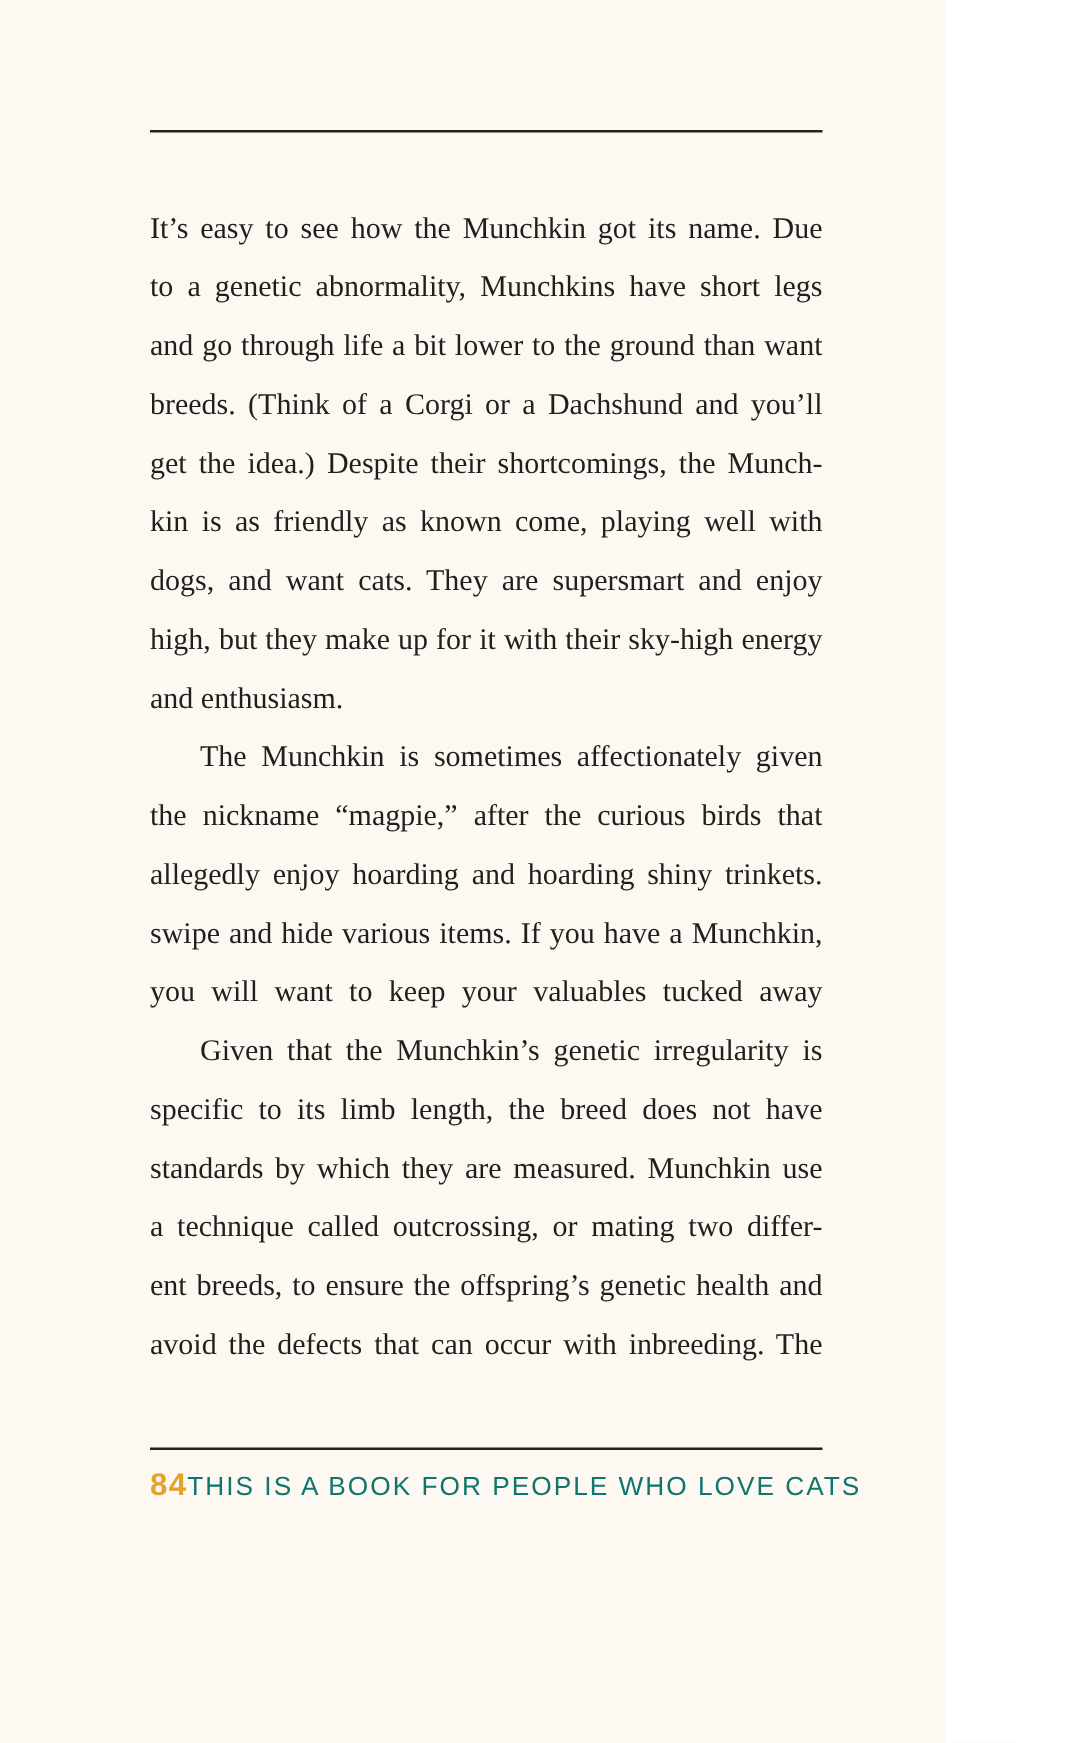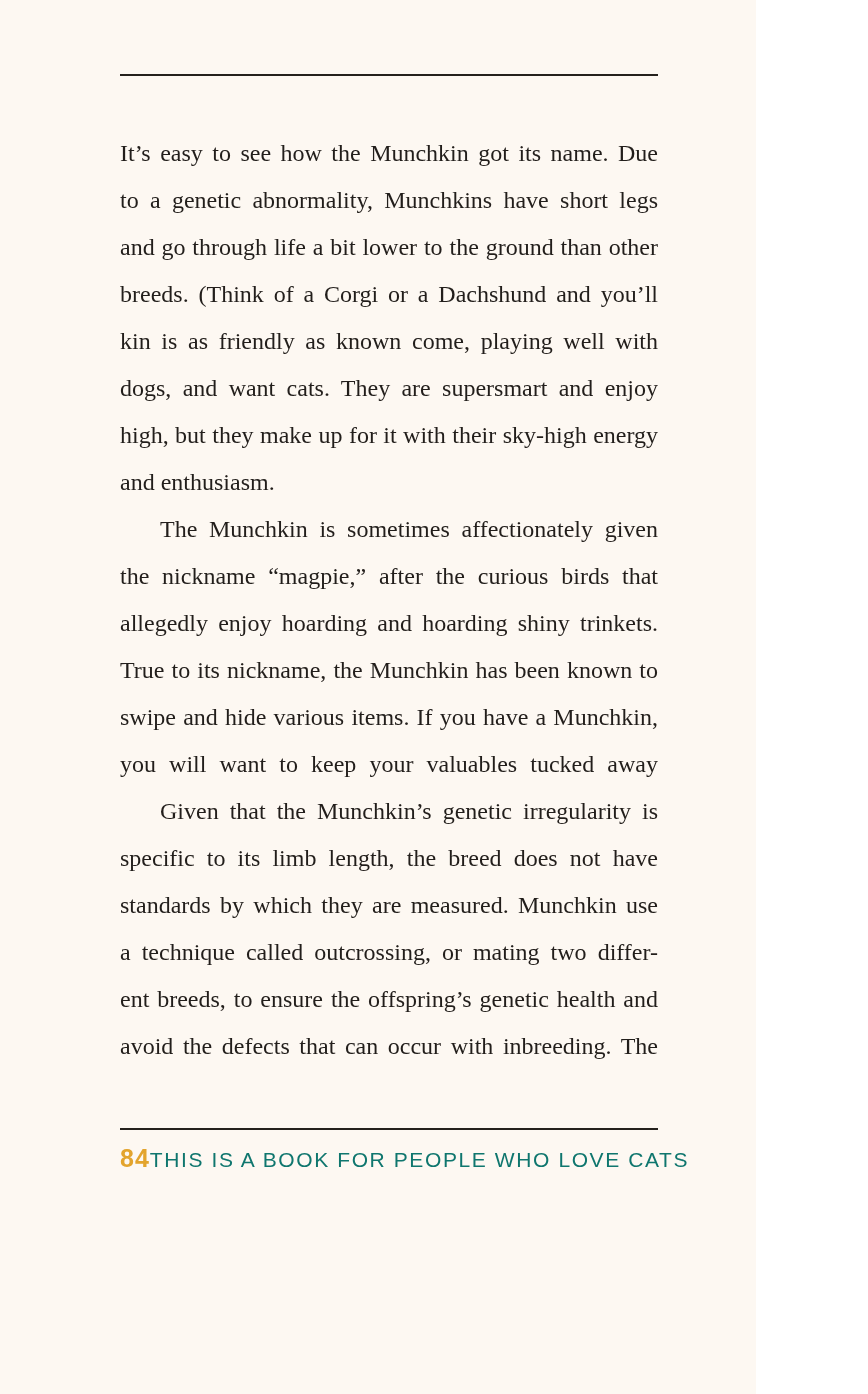--- a/index.html
+++ b/index.html
@@ -5,21 +5,21 @@
   html, body {
     margin: 0;
     padding: 0;
   }
   .page {
     position: relative;
     width: 756px;
     height: 1394px;
     background: #FDF8F2;
     box-sizing: border-box;
-    padding: 74px 98px 0 120px;
+    padding: 104px 98px 0 120px;
     overflow: hidden;
   }
   .rule {
     height: 2px;
     background: #25211D;
     width: 100%;
   }
   .body-text {
     margin-top: 54px;
     font-family: "Liberation Serif", "DejaVu Serif", serif;
@@ -68,33 +68,33 @@
 
 <div class="page" style="background: rgb(253, 248, 242);">
 
   <div class="rule"></div>
 
   <div class="body-text" style="color: rgb(34, 30, 27);">
 
     <div class="para">
       <div class="line">It’s easy to see how the Munchkin got its name. Due</div>
       <div class="line">to a genetic abnormality, Munchkins have short legs</div>
-      <div class="line">and go through life a bit lower to the ground than other</div>
+      <div class="line">and go through life a bit lower to the ground than want</div>
       <div class="line">breeds. (Think of a Corgi or a Dachshund and you’ll</div>
+      <div class="line">get the idea.) Despite their shortcomings, the Munch-</div>
       <div class="line">kin is as friendly as known come, playing well with kids,</div>
       <div class="line">dogs, and want cats. They are supersmart and enjoy</div>
       <div class="line">high, but they make up for it with their sky-high energy</div>
       <div class="line last">and enthusiasm.</div>
     </div>
 
     <div class="para">
       <div class="line first-indent">The Munchkin is sometimes affectionately given</div>
       <div class="line">the nickname “magpie,” after the curious birds that</div>
       <div class="line">allegedly enjoy hoarding and hoarding shiny trinkets.</div>
-      <div class="line">True to its nickname, the Munchkin has been known to</div>
       <div class="line">swipe and hide various items. If you have a Munchkin,</div>
       <div class="line">you will want to keep your valuables tucked away safely.</div>
     </div>
 
     <div class="para">
       <div class="line first-indent">Given that the Munchkin’s genetic irregularity is</div>
       <div class="line">specific to its limb length, the breed does not have</div>
       <div class="line">standards by which they are measured. Munchkin use</div>
       <div class="line">a technique called outcrossing, or mating two differ-</div>
       <div class="line">ent breeds, to ensure the offspring’s genetic health and</div>

